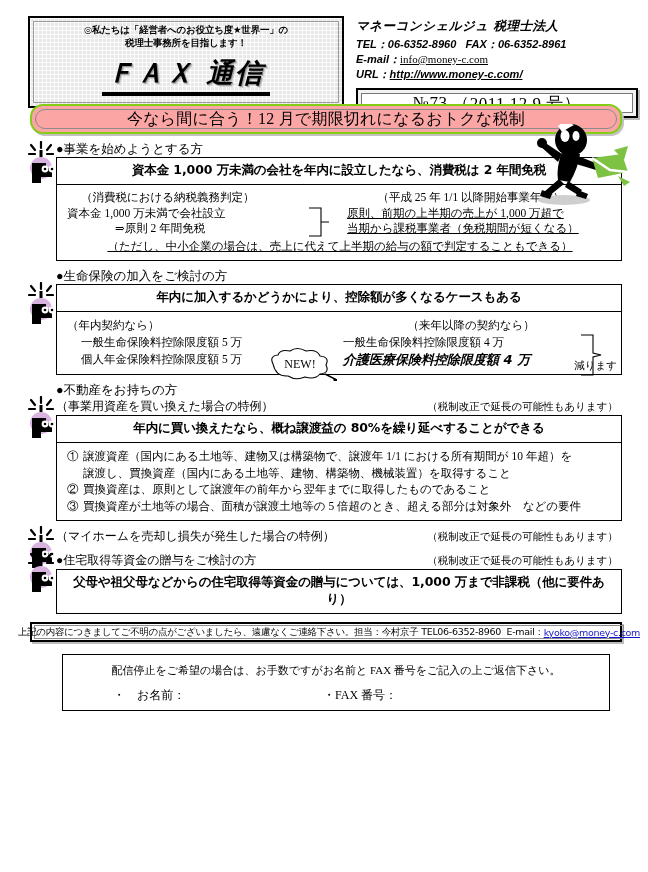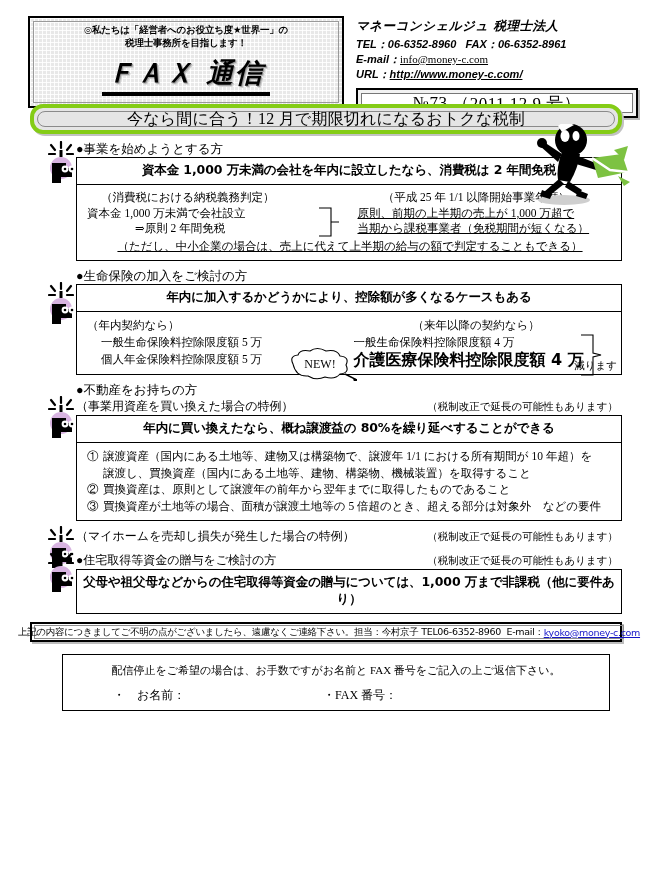--- a/index.html
+++ b/index.html
@@ -138,29 +138,29 @@
     font-size: 17px;
     letter-spacing: 0.5px;
   }
 
   
   .banner-wrap {
     margin: 6px 26px 0 30px;
     position: relative;
   }
   .banner {
-    border: 4px solid #84cc16;
+    border: 2px solid #84cc16;
     border-radius: 13px;
     height: 30px;
     display: flex;
     align-items: center;
     justify-content: center;
     box-sizing: border-box;
     box-shadow: 2px 2px 0 #c2c2c2;
-    background: #e5e5e5;
+    background: #fca5a5;
   }
   .banner-inner {
     border: 1px solid #8a8a8a;
     border-radius: 10px;
     width: calc(100% - 8px);
     height: calc(100% - 8px);
     display: flex;
     align-items: center;
     justify-content: center;
   }
@@ -176,21 +176,21 @@
     right: -8px;
     top: 20px;
     width: 112px;
     height: 86px;
     z-index: 30;
     pointer-events: none;
   }
 
   
   .content {
-    padding: 0 26px 0 46px;
+    padding: 0 26px 0 26px;
     position: relative;
   }
   .sect {
     position: relative;
     margin-top: 7px;
   }
   .sect-head {
     font-size: 12.5px;
     font-family: "Liberation Serif", "DejaVu Serif", serif;
     padding-left: 30px;
@@ -238,21 +238,21 @@
   }
   .boxed .bh.nb { border-bottom: none; }
   .boxed .body {
     padding: 5px 8px 6px 10px;
     font-size: 11.5px;
     line-height: 16.5px;
   }
   .boxed .body.tight { line-height: 15.5px; }
   u.u { text-decoration: underline; }
 
-  .b2 { font-family: "DejaVu Sans","Liberation Sans",sans-serif; font-weight:700; font-size:16px; }
+  .b2 { font-family: "DejaVu Sans","Liberation Sans",sans-serif; font-weight:700; font-size:13px;font-style:italic; }
 
   
   .row2 { display: flex; }
   .col-l { width: 48%; }
   .col-r { width: 52%; }
   .center { text-align: center; }
   .indent1 { padding-left: 14px; }
   .num-list { font-size: 11px; line-height: 16px; }
   .num-list .li { display: flex; }
   .num-list .nm { width: 16px; flex-shrink: 0; }

